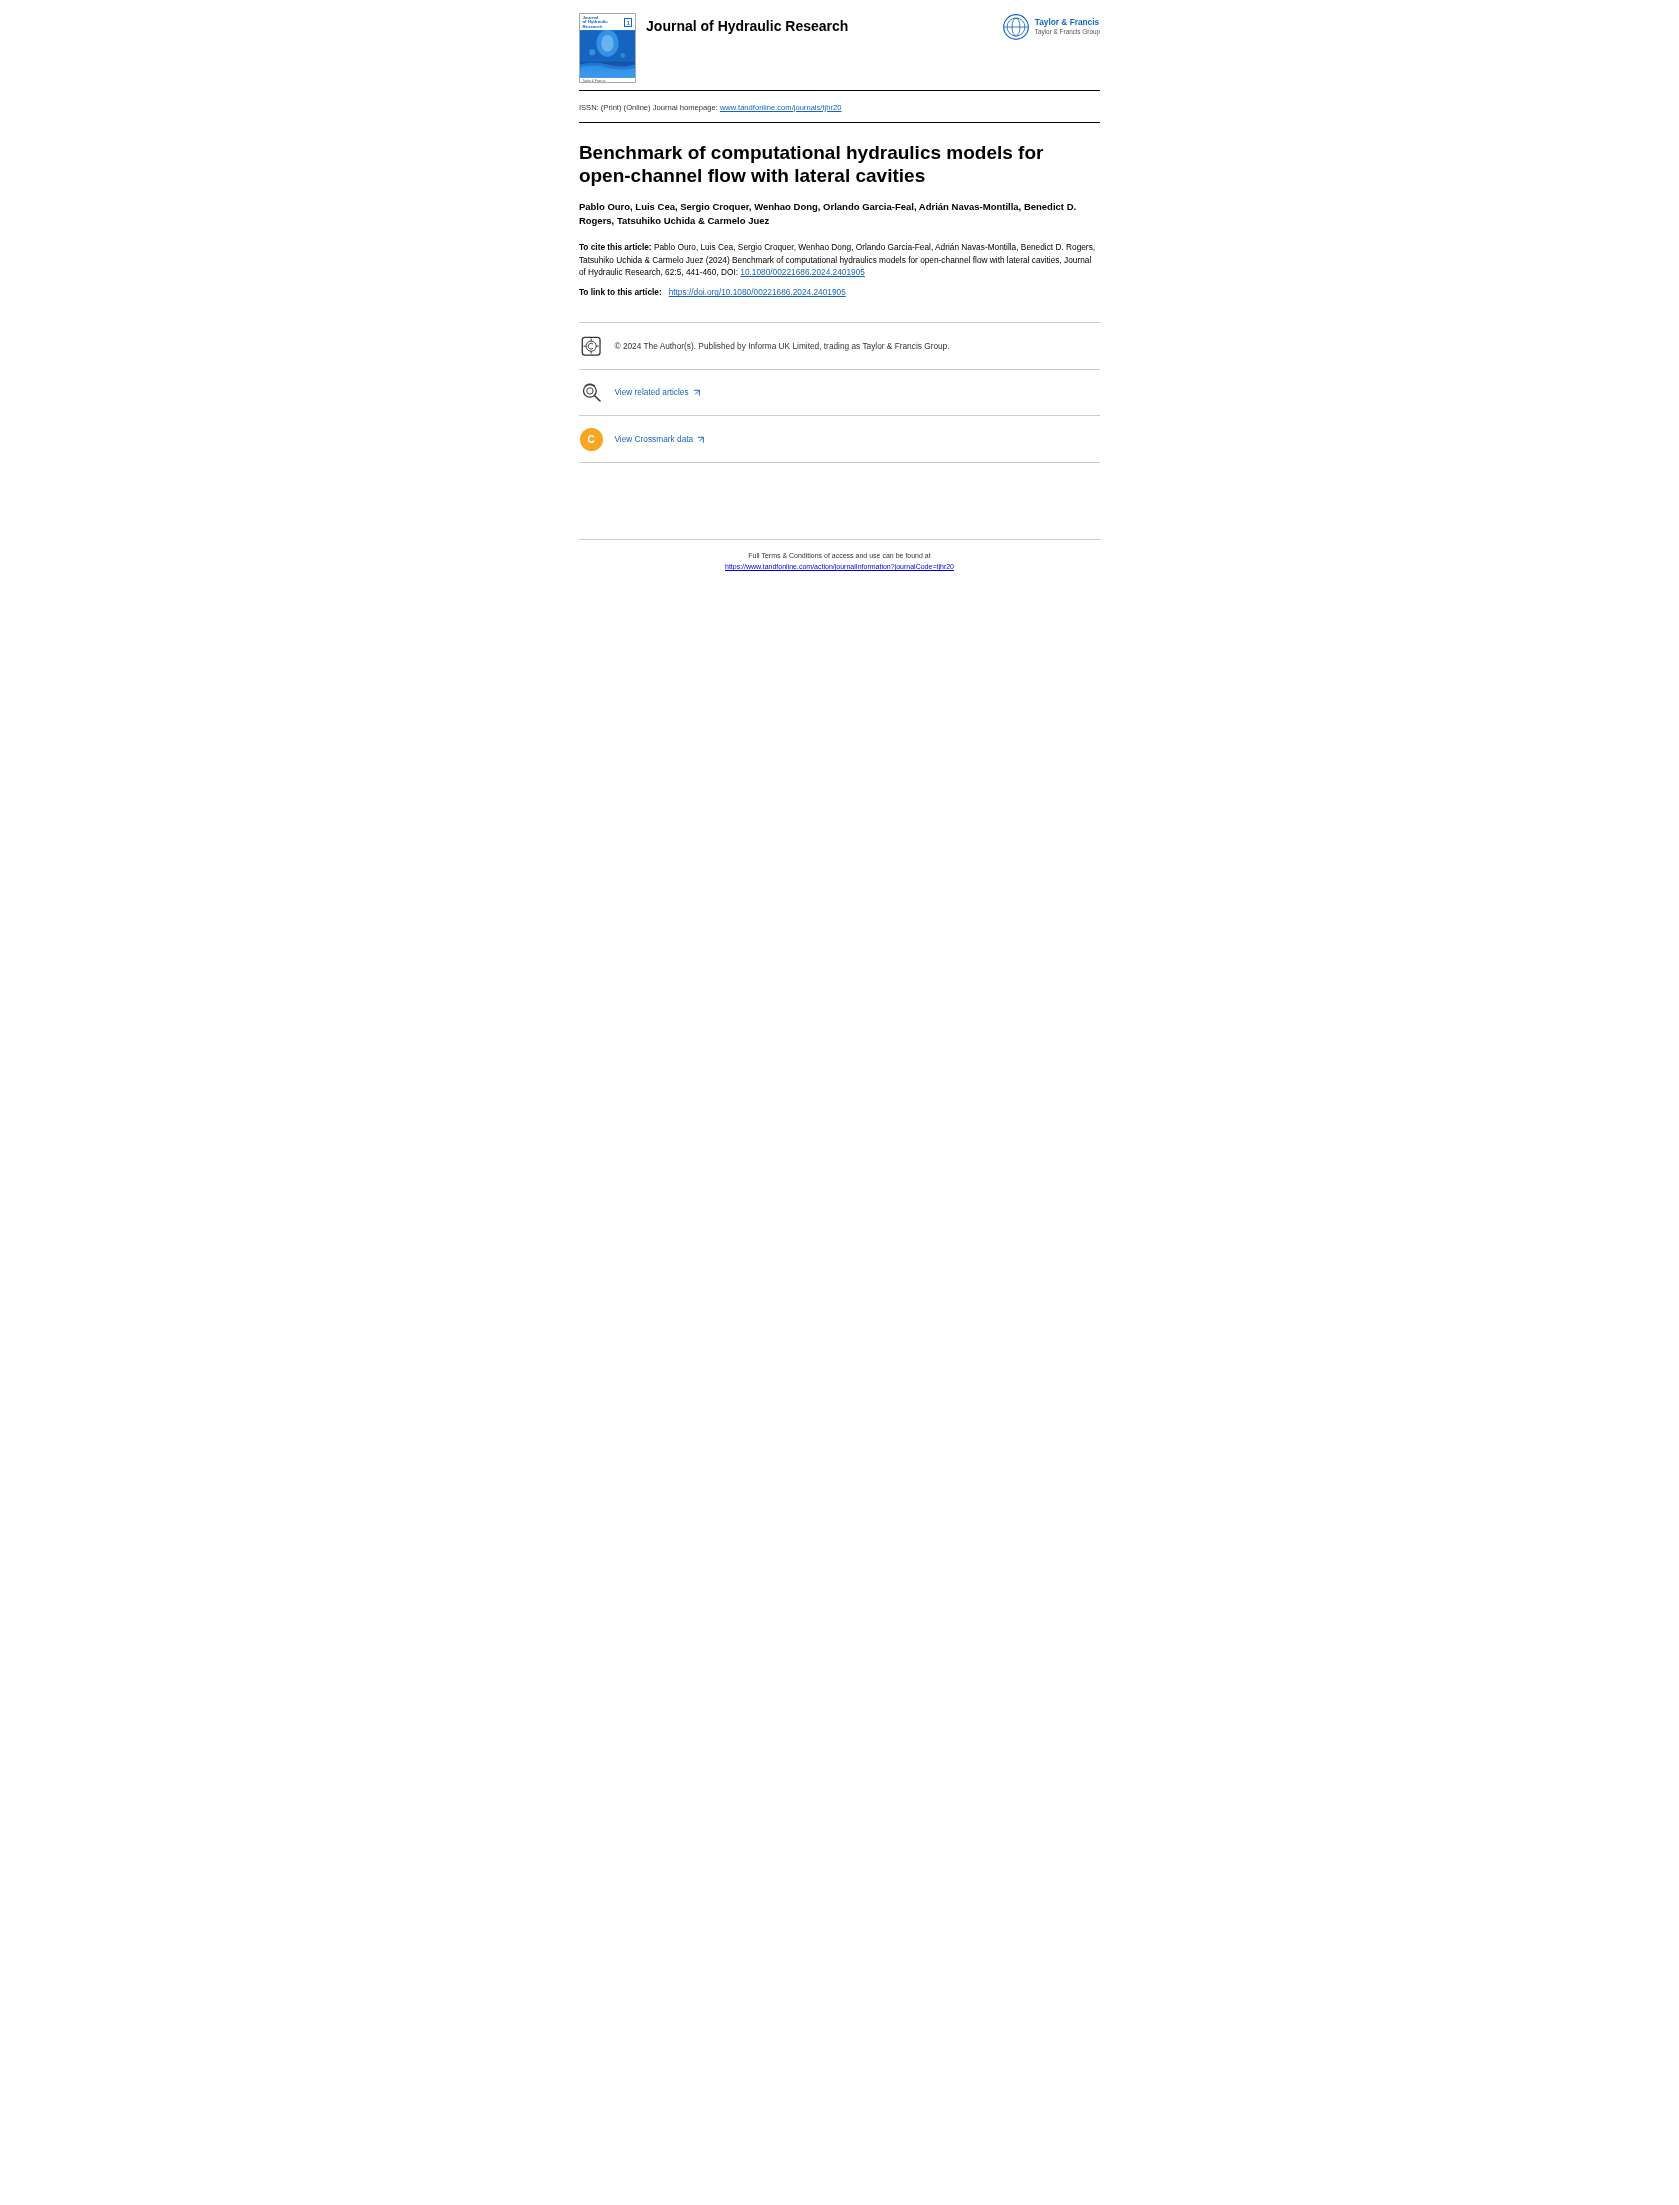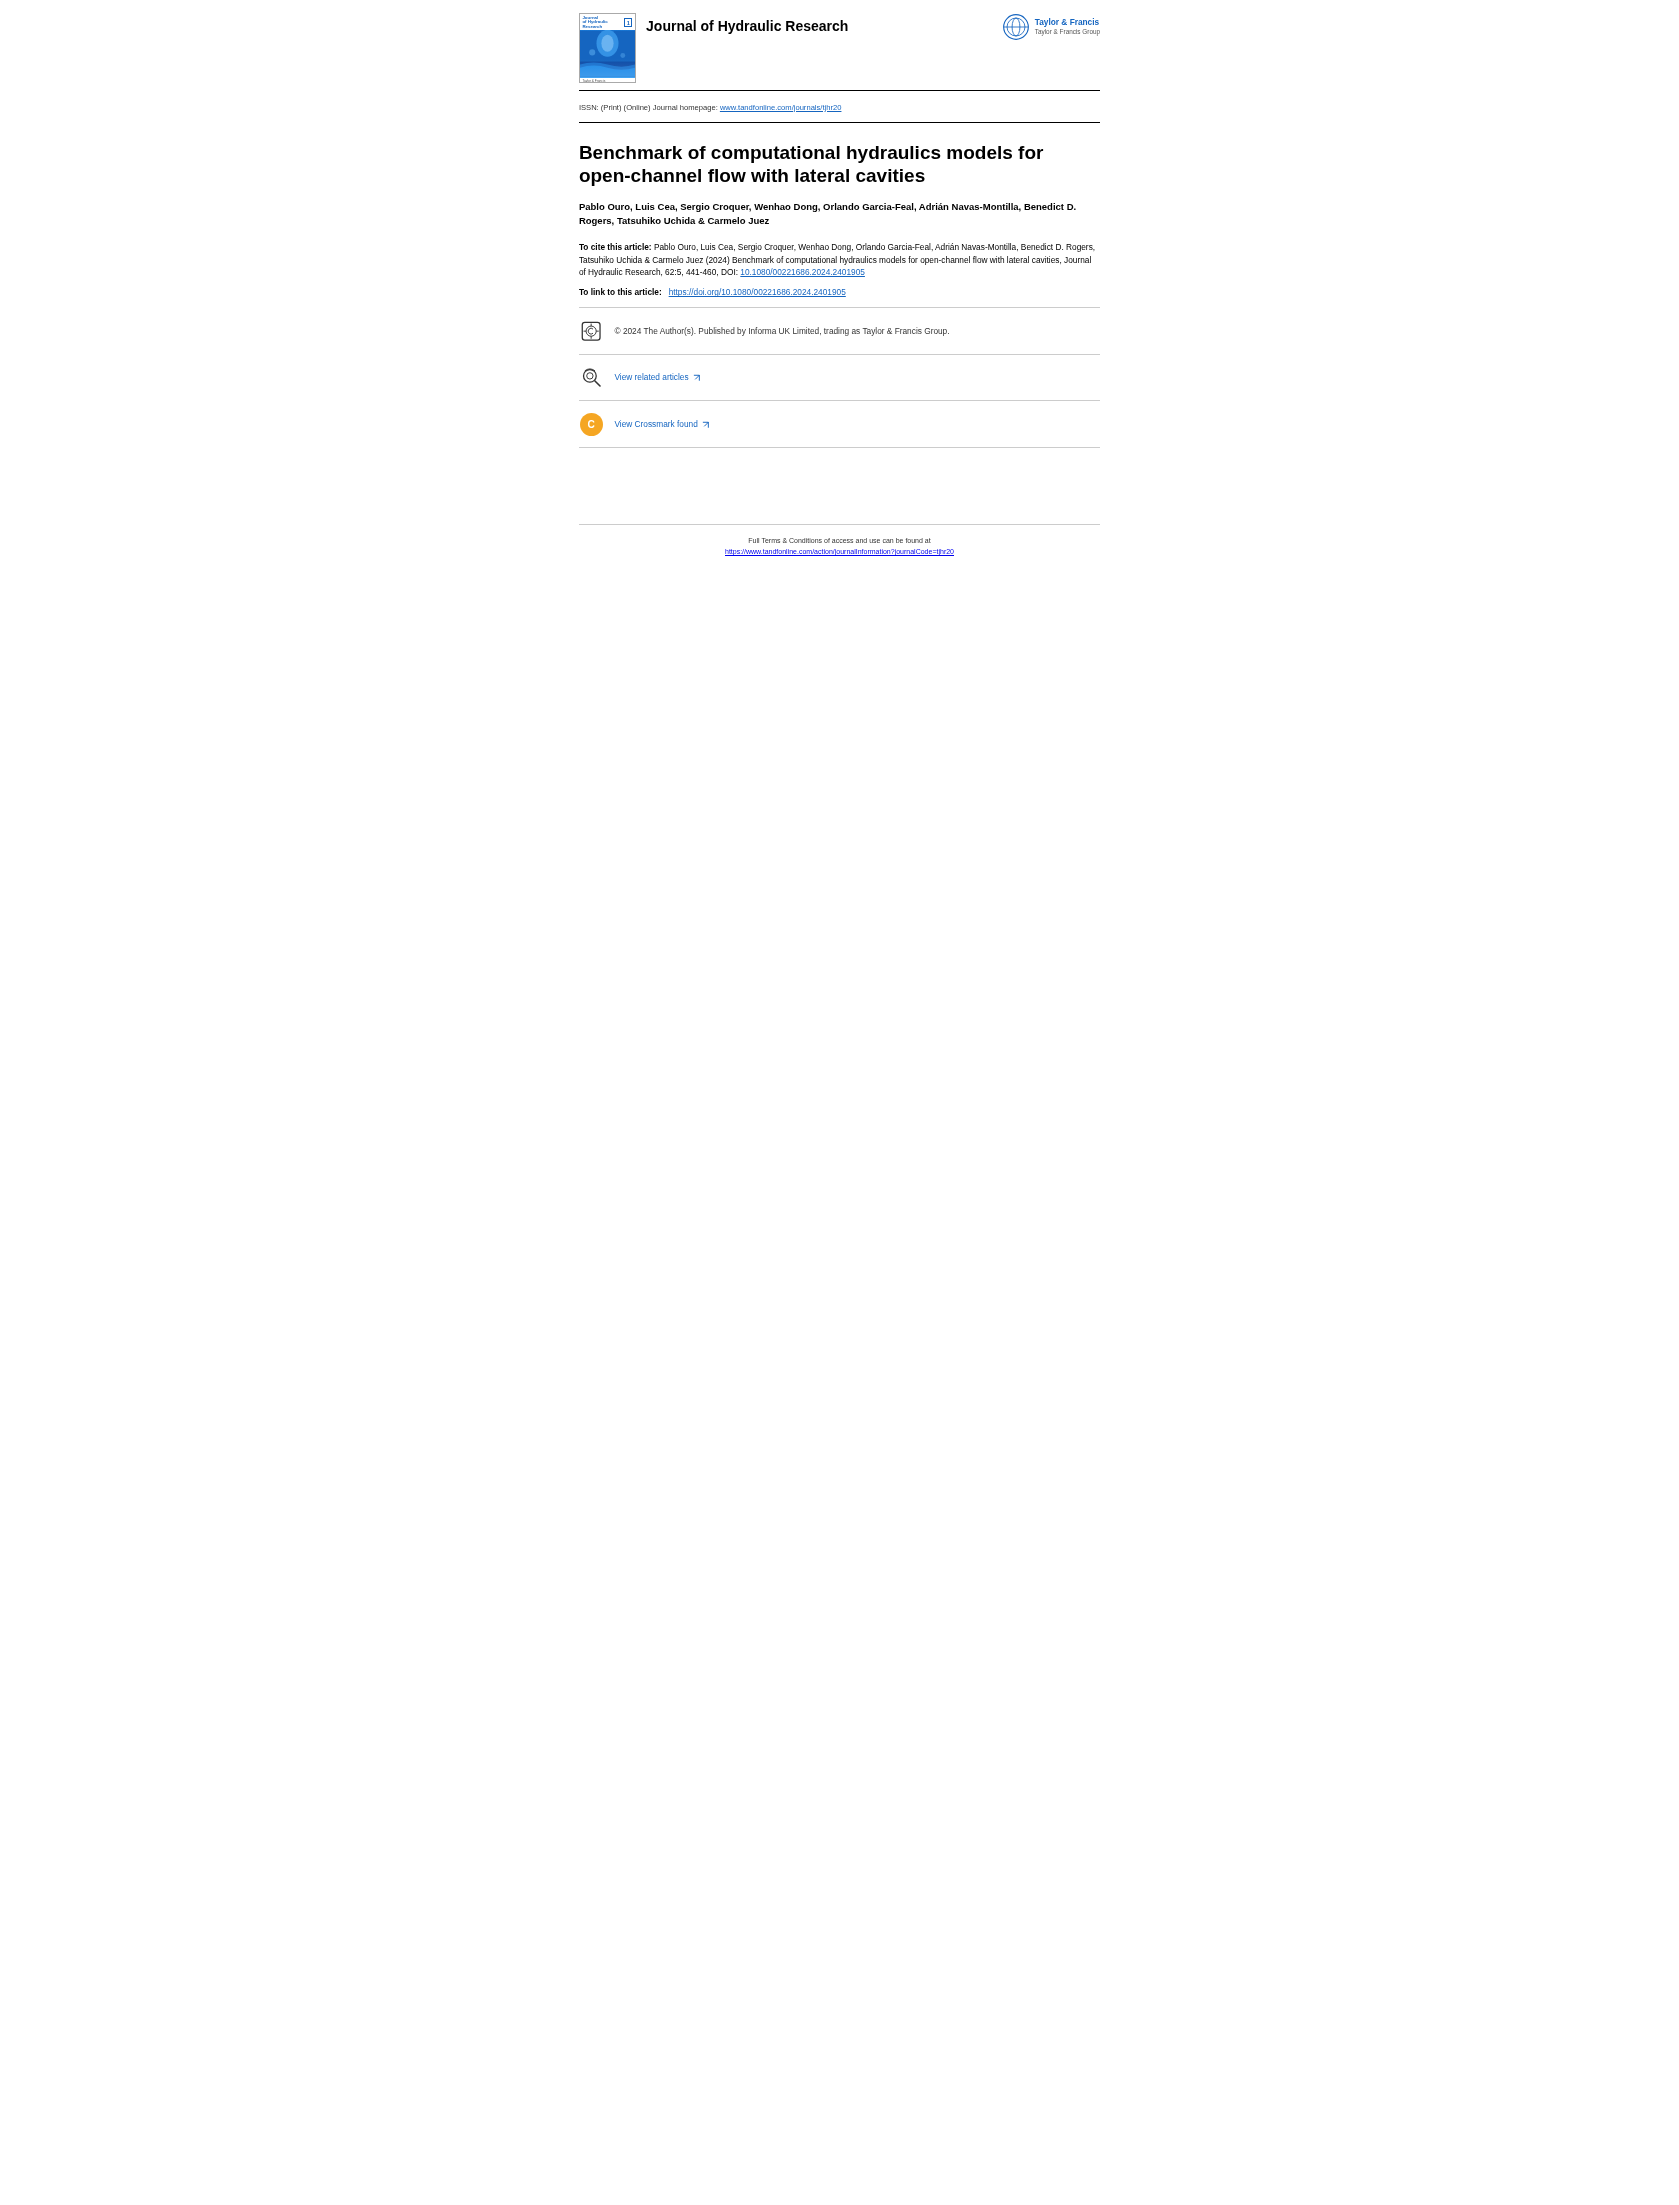--- a/index.html
+++ b/index.html
@@ -188,21 +188,21 @@
       color: #1565c0;
       text-decoration: underline;
     }
 
     .citation-label {
       font-weight: bold;
     }
 
     
     .meta-items {
-      margin-top: 8px;
+      margin-top: 23px;
     }
 
     .meta-item {
       display: flex;
       align-items: center;
       gap: 10.2px;
       padding: 10.2px 0;
       border-top: 0.6px solid #ccc;
     }
 
@@ -378,21 +378,21 @@
   <div class="meta-item">
     <div class="meta-icon">
       <div class="crossmark-icon">
         <svg width="16.5" height="16.5" viewBox="0 0 26 26" xmlns="http://www.w3.org/2000/svg" style="font-size:11px">
           <circle cx="13" cy="13" r="12" fill="#f5a623"></circle>
           <text x="13" y="18" text-anchor="middle" font-size="13" font-weight="bold" fill="white" font-family="Arial">C</text>
         </svg>
       </div>
     </div>
     <div class="meta-text">
-      <a href="#">View Crossmark found</a>
+      <a href="#">View Crossmark data</a>
       <svg class="external-link-icon" viewBox="0 0 12 12" xmlns="http://www.w3.org/2000/svg">
         <path d="M2 2 L10 2 L10 10 M10 2 L4 8" fill="none" stroke="#1565c0" stroke-width="1.5" stroke-linecap="round"></path>
       </svg>
     </div>
   </div>
 
 </div>
 
 <div class="page-footer">
   <div>Full Terms &amp; Conditions of access and use can be found at</div>

